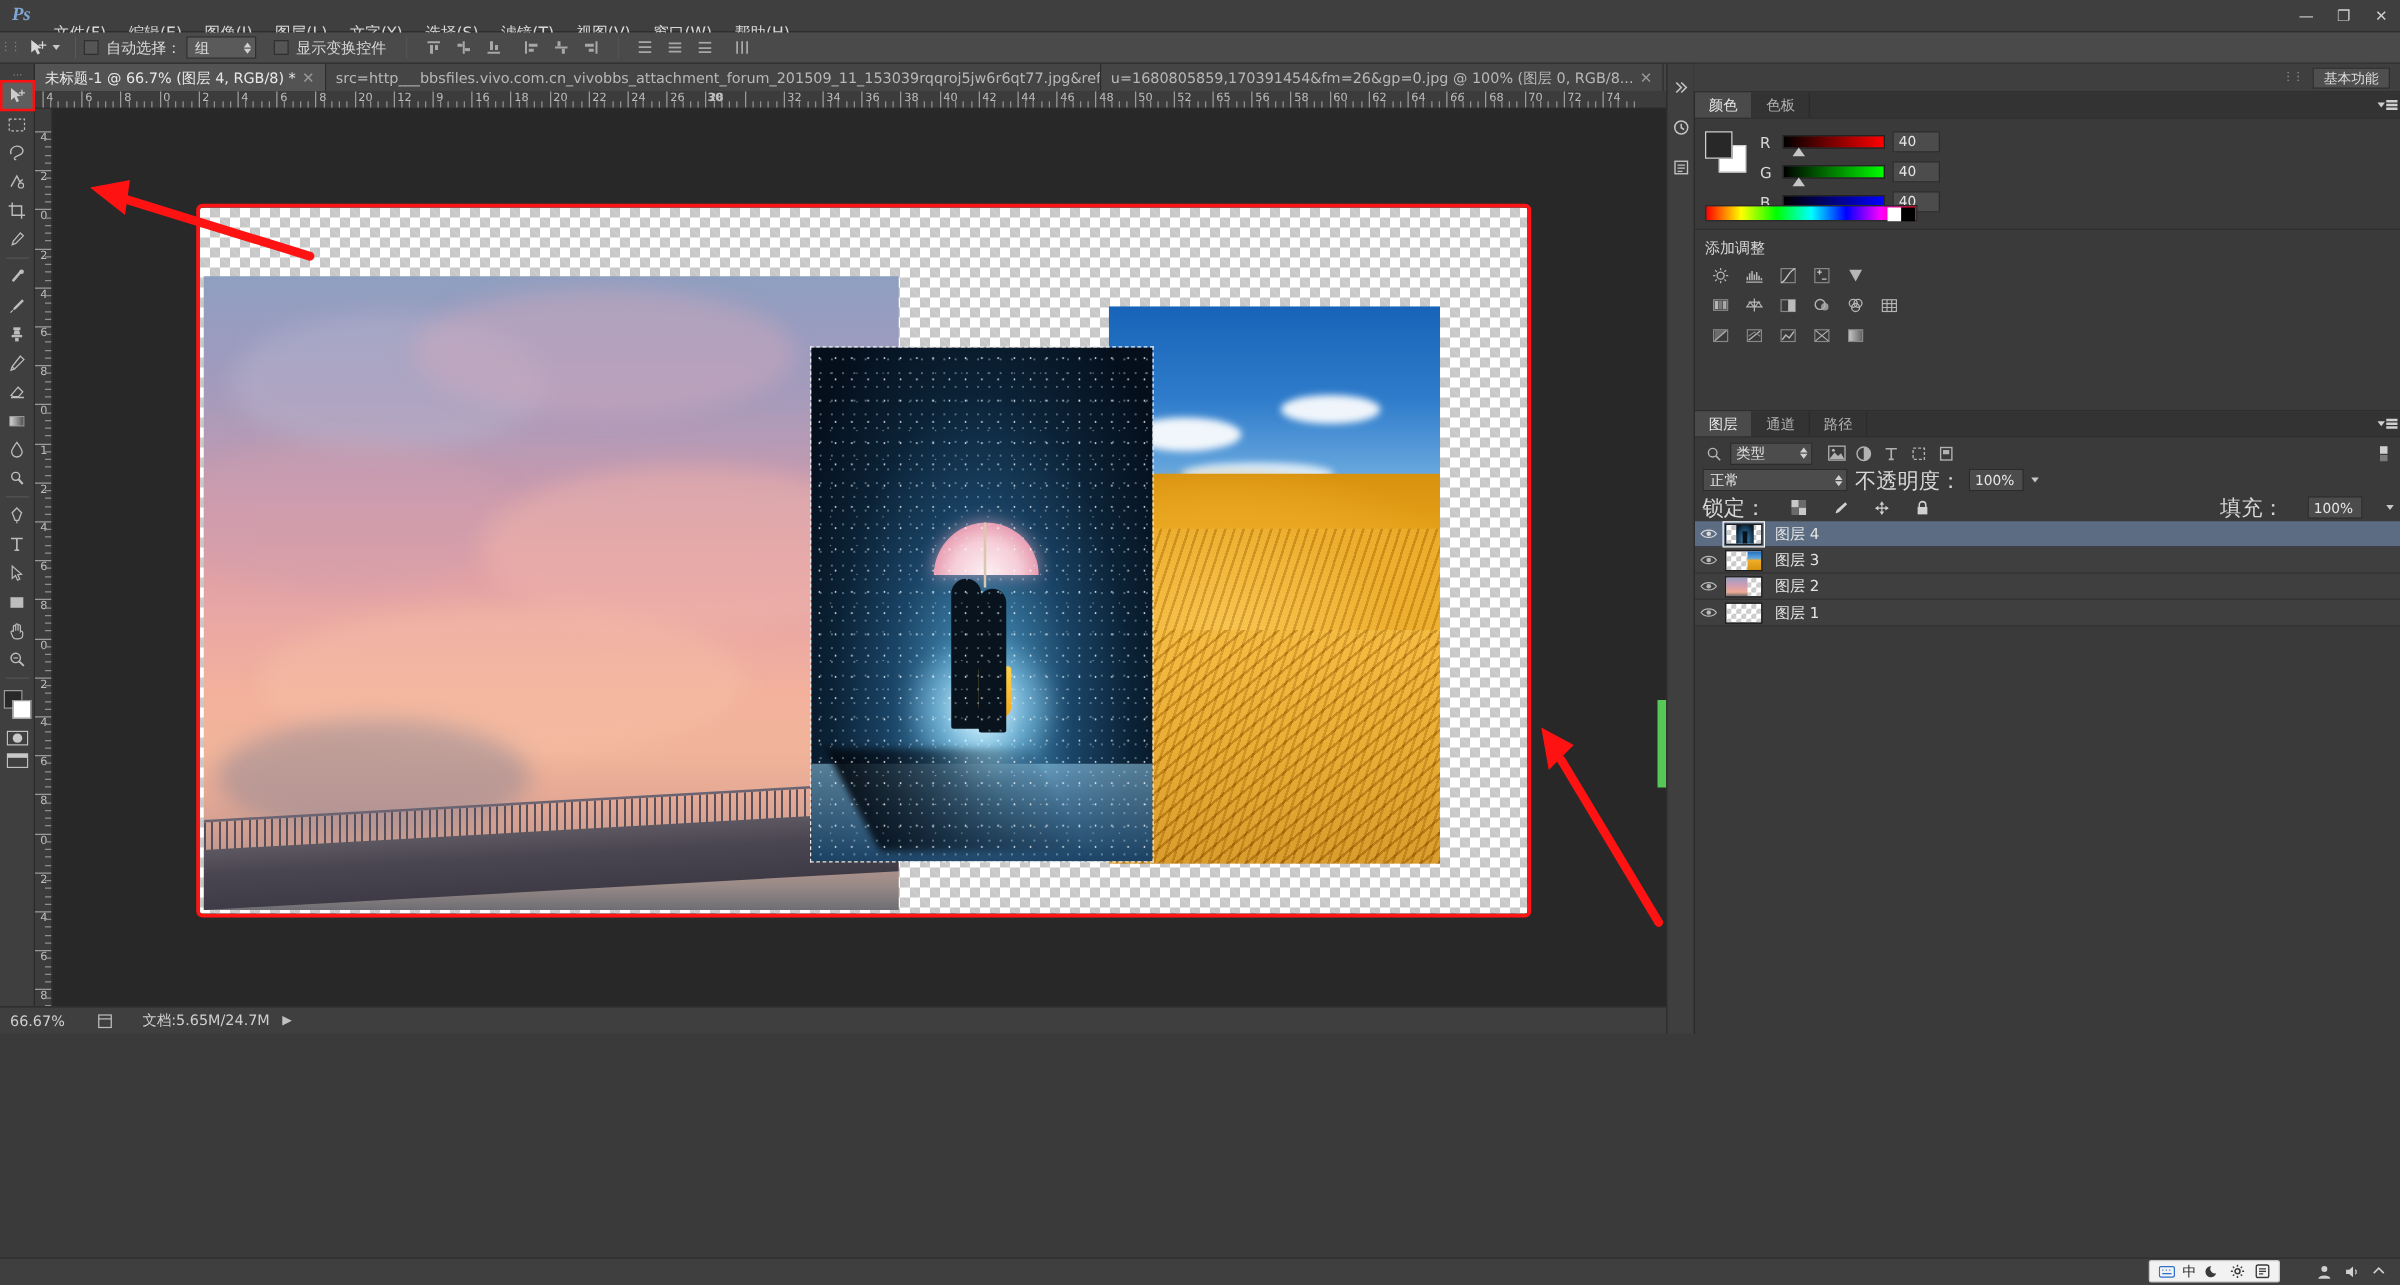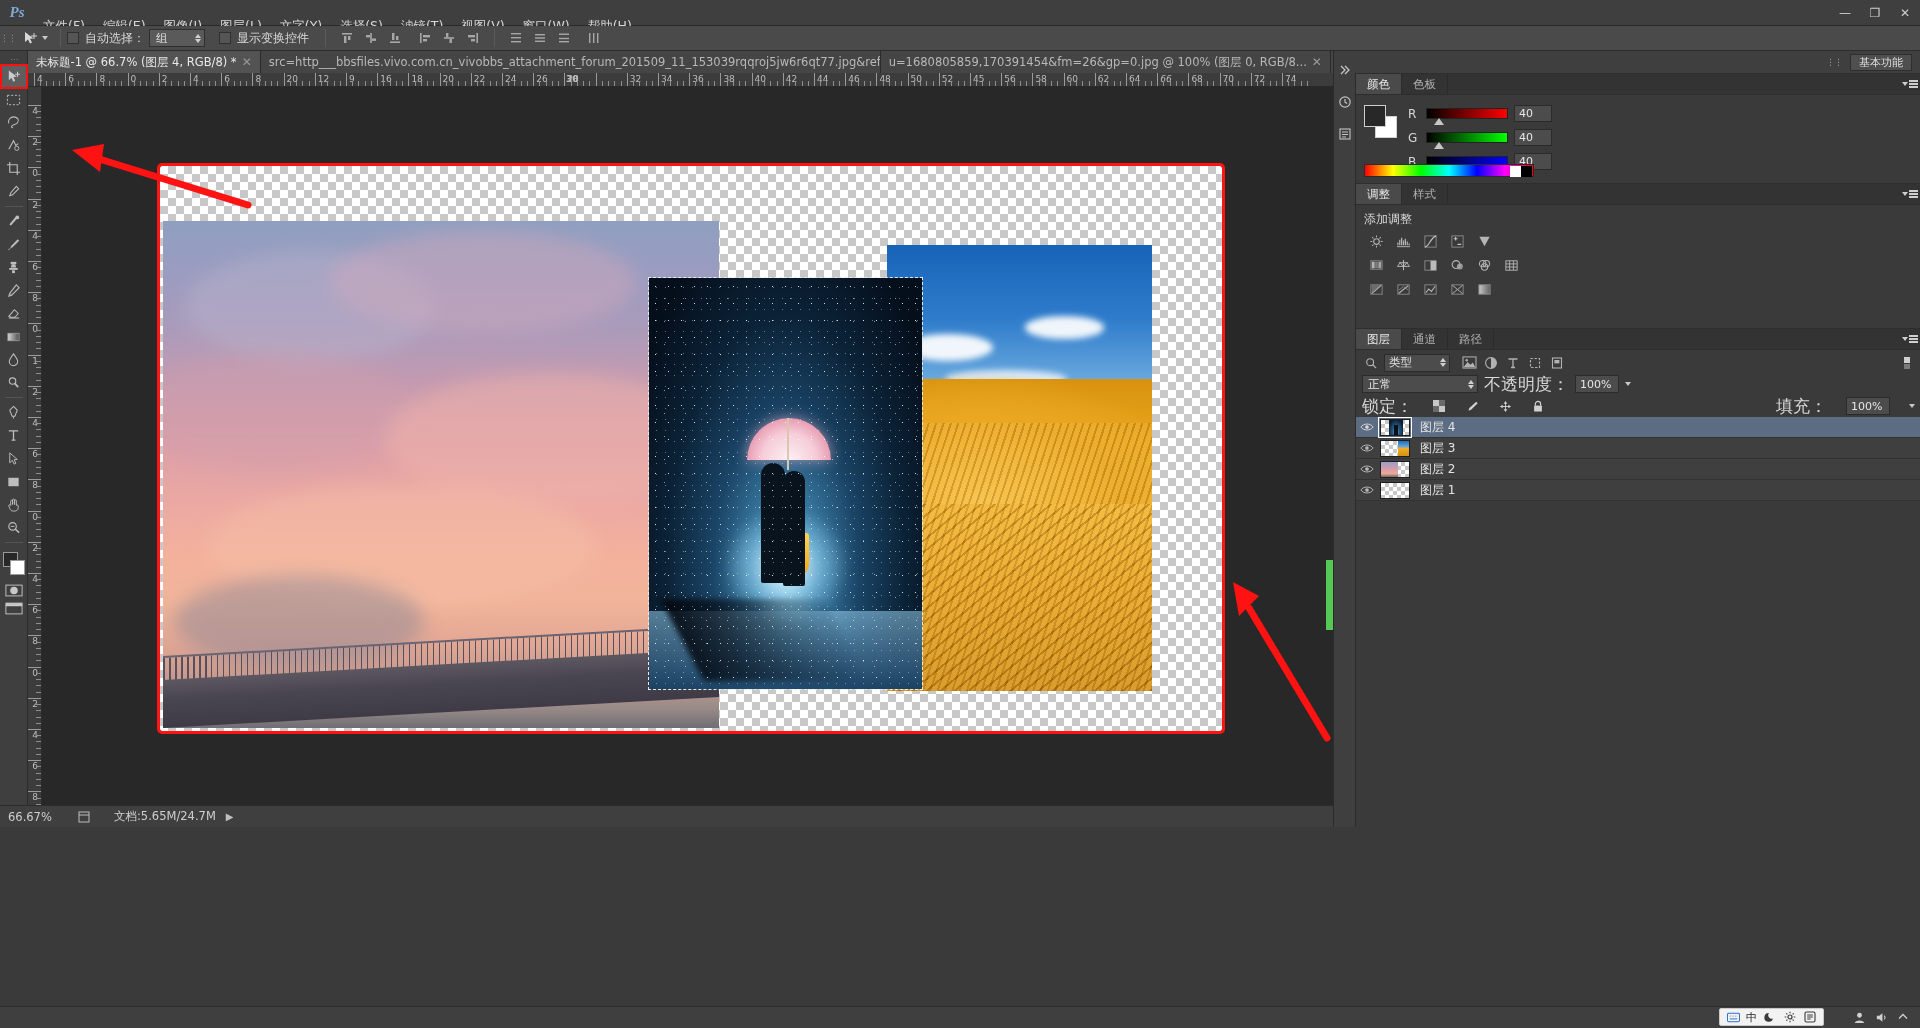--- a/index.html
+++ b/index.html
@@ -866,21 +866,21 @@
       <div class="rh-tick" style="left: 892.08px;"></div>
       <div class="rh-tick" style="left: 898.32px;"></div>
       <div class="rh-tick" style="left: 904.56px;"></div>
       <div class="rh-tick major" style="left: 910.8px;"></div>
       <div class="rh-num" style="left: 913.8px;">52</div>
       <div class="rh-tick" style="left: 917.04px;"></div>
       <div class="rh-tick" style="left: 923.28px;"></div>
       <div class="rh-tick" style="left: 929.52px;"></div>
       <div class="rh-tick" style="left: 935.76px;"></div>
       <div class="rh-tick major" style="left: 942px;"></div>
-      <div class="rh-num" style="left: 945px;">45</div>
+      <div class="rh-num" style="left: 945px;">65</div>
       <div class="rh-tick" style="left: 948.24px;"></div>
       <div class="rh-tick" style="left: 954.48px;"></div>
       <div class="rh-tick" style="left: 960.72px;"></div>
       <div class="rh-tick" style="left: 966.96px;"></div>
       <div class="rh-tick major" style="left: 973.2px;"></div>
       <div class="rh-num" style="left: 976.2px;">56</div>
       <div class="rh-tick" style="left: 979.44px;"></div>
       <div class="rh-tick" style="left: 985.68px;"></div>
       <div class="rh-tick" style="left: 991.92px;"></div>
       <div class="rh-tick" style="left: 998.16px;"></div>
@@ -1218,33 +1218,20 @@
       </div>
       <div class="cp-spectrum">
         <div class="cp-spec-end">
             <i style="background:#ffffff"></i>
             <i style="background:#000000"></i>
           </div>
       </div>
     </div>
 
     <div class="panel adjpanel">
-      <div class="panel-tabs">
-        <div class="ptab active">调整</div>
-        <div class="ptab">样式</div>
-        <div class="ptab-fill"></div>
-        <div class="pmenu">
-          <span class="mtri"></span>
-            <span class="mlines">
-              <i></i>
-              <i></i>
-              <i></i>
-            </span>
-        </div>
-      </div>
       <div class="adj-title">添加调整</div>
       <div class="adj-grid">
         <div class="adj-row">
           <div class="adj-ico">
               <svg width="15" height="15" viewBox="0 0 16 16">
                 <circle cx="8" cy="8" r="3" fill="none" stroke="#d0d0d0" stroke-width="1.2"></circle>
                 <path d="M8 1.5v2M8 12.5v2M1.5 8h2M12.5 8h2M3.4 3.4l1.4 1.4M11.2 11.2l1.4 1.4M12.6 3.4l-1.4 1.4M4.8 11.2l-1.4 1.4" stroke="#d0d0d0" stroke-width="1.1"></path>
               </svg>
             </div>
           <div class="adj-ico">

